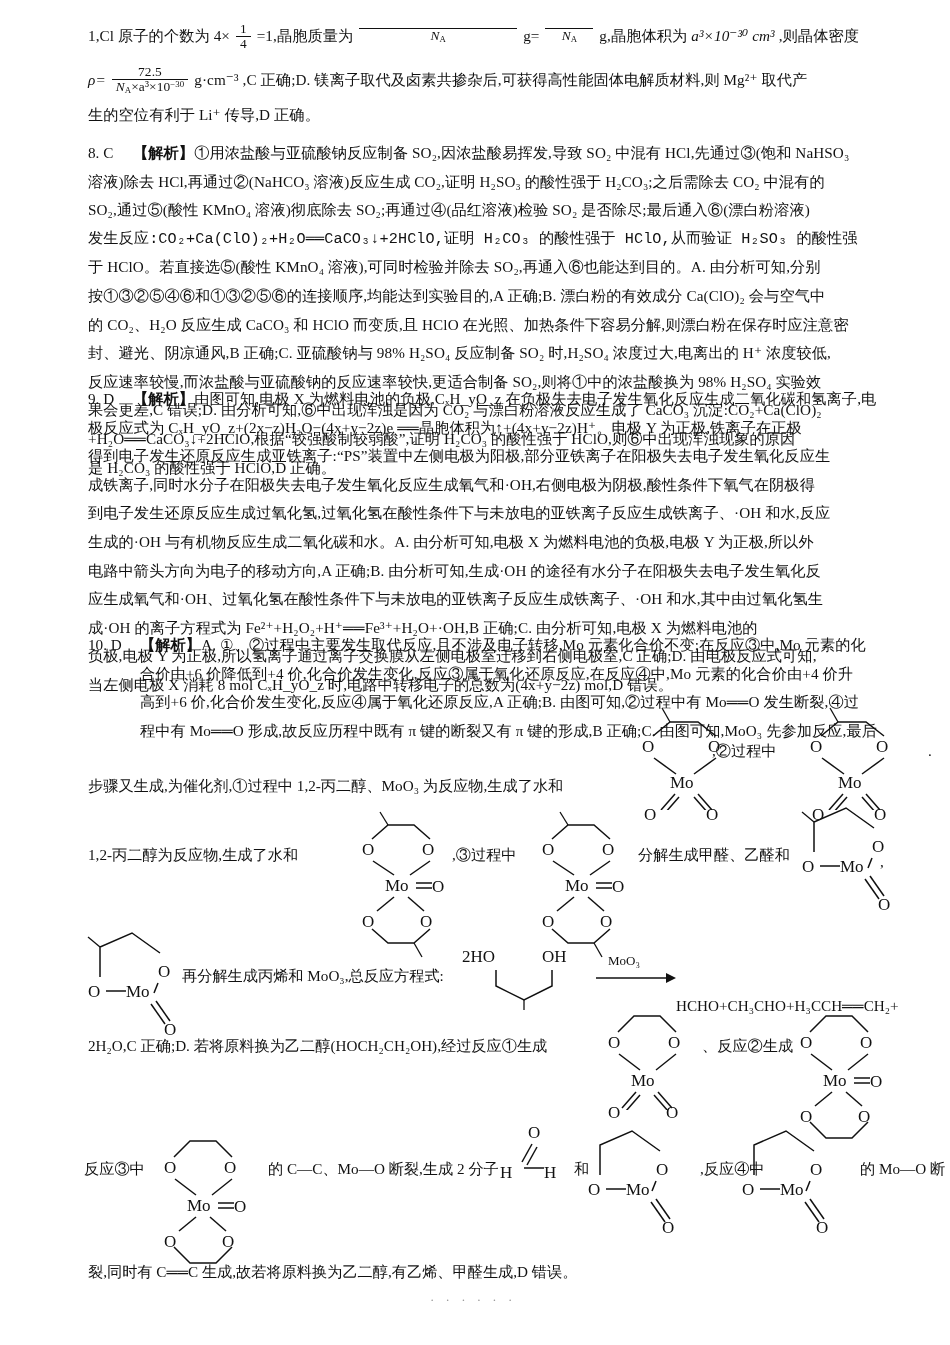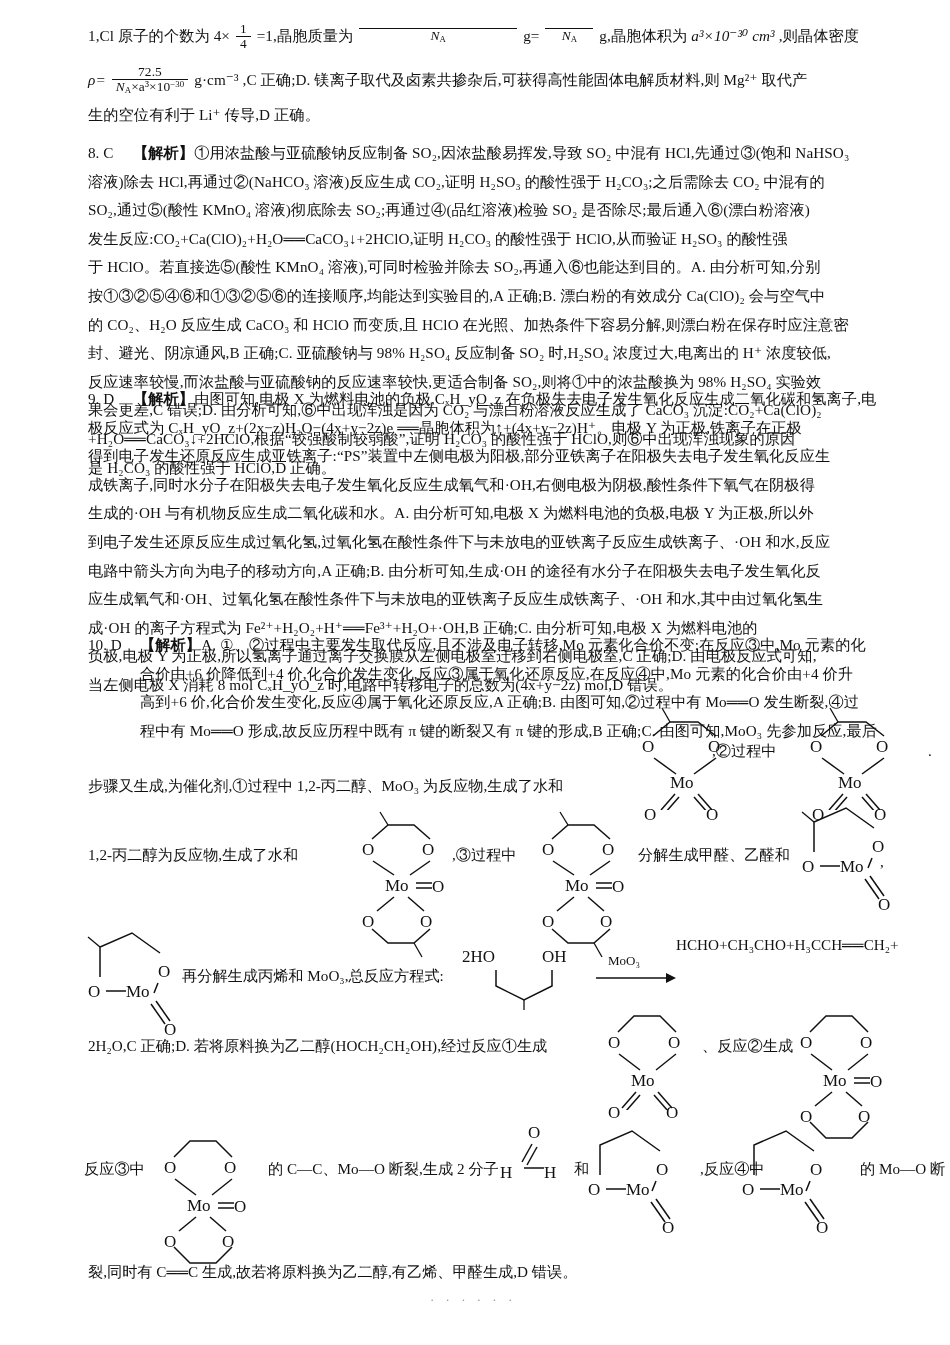--- a/index.html
+++ b/index.html
@@ -81,41 +81,41 @@
     <span class="ln" style="margin-top:6px;">生的空位有利于 Li⁺ 传导,D 正确。</span>
   </div>
 
   <div class="marker" style="left:88px;top:139px;">
     <span>8.</span>&nbsp;<span>C</span>
   </div>
   <div class="para" style="left:133px;top:139px;width:817px;">
     <span class="ln"><span class="bold">【解析】</span><span>①用浓盐酸与亚硫酸钠反应制备 SO₂,因浓盐酸易挥发,导致 SO₂ 中混有 HCl,先通过③(饱和 NaHSO₃</span></span>
     <span class="ln" style="margin-left:-45px;">溶液)除去 HCl,再通过②(NaHCO₃ 溶液)反应生成 CO₂,证明 H₂SO₃ 的酸性强于 H₂CO₃;之后需除去 CO₂ 中混有的</span>
     <span class="ln" style="margin-left:-45px;">SO₂,通过⑤(酸性 KMnO₄ 溶液)彻底除去 SO₂;再通过④(品红溶液)检验 SO₂ 是否除尽;最后通入⑥(漂白粉溶液)</span>
-    <span class="ln" style="margin-left:-45px;">发生反应:CO₂+Ca(ClO)₂+H₂O══CaCO₃↓+2HClO,证明 H₂CO₃ 的酸性强于 HClO,从而验证 H₂SO₃ 的酸性强</span>
+    <span class="ln" style="margin-left:-45px;font-family:Liberation Mono, monospace;">发生反应:CO₂+Ca(ClO)₂+H₂O══CaCO₃↓+2HClO,证明 H₂CO₃ 的酸性强于 HClO,从而验证 H₂SO₃ 的酸性强</span>
     <span class="ln" style="margin-left:-45px;">于 HClO。若直接选⑤(酸性 KMnO₄ 溶液),可同时检验并除去 SO₂,再通入⑥也能达到目的。A. 由分析可知,分别</span>
     <span class="ln" style="margin-left:-45px;">按①③②⑤④⑥和①③②⑤⑥的连接顺序,均能达到实验目的,A 正确;B. 漂白粉的有效成分 Ca(ClO)₂ 会与空气中</span>
     <span class="ln" style="margin-left:-45px;">的 CO₂、H₂O 反应生成 CaCO₃ 和 HClO 而变质,且 HClO 在光照、加热条件下容易分解,则漂白粉在保存时应注意密</span>
     <span class="ln" style="margin-left:-45px;">封、避光、阴凉通风,B 正确;C. 亚硫酸钠与 98% H₂SO₄ 反应制备 SO₂ 时,H₂SO₄ 浓度过大,电离出的 H⁺ 浓度较低,</span>
     <span class="ln" style="margin-left:-45px;">反应速率较慢,而浓盐酸与亚硫酸钠的反应速率较快,更适合制备 SO₂,则将①中的浓盐酸换为 98% H₂SO₄ 实验效</span>
     <span class="ln" style="margin-left:-45px;">果会更差,C 错误;D. 由分析可知,⑥中出现浑浊是因为 CO₂ 与漂白粉溶液反应生成了 CaCO₃ 沉淀:CO₂+Ca(ClO)₂</span>
     <span class="ln" style="margin-left:-45px;">+H₂O══CaCO₃↓+2HClO,根据“较强酸制较弱酸”,证明 H₂CO₃ 的酸性强于 HClO,则⑥中出现浑浊现象的原因</span>
     <span class="ln" style="margin-left:-45px;">是 H₂CO₃ 的酸性强于 HClO,D 正确。</span>
   </div>
 
   <div class="marker" style="left:88px;top:385px;">
     <span>9.</span>&nbsp;<span>D</span>
   </div>
   <div class="para" style="left:133px;top:385px;width:817px;">
     <span class="ln"><span class="bold">【解析】</span><span>由图可知,电极 X 为燃料电池的负极,CₓH_yO_z 在负极失去电子发生氧化反应生成二氧化碳和氢离子,电</span></span>
     <span class="ln" style="margin-left:-45px;">极反应式为 CₓH_yO_z+(2x−z)H₂O−(4x+y−2z)e ══晶胞体积为↑+(4x+y−2z)H⁺。电极 Y 为正极,铁离子在正极</span>
     <span class="ln" style="margin-left:-45px;">得到电子发生还原反应生成亚铁离子:“PS”装置中左侧电极为阳极,部分亚铁离子在阳极失去电子发生氧化反应生</span>
     <span class="ln" style="margin-left:-45px;">成铁离子,同时水分子在阳极失去电子发生氧化反应生成氧气和·OH,右侧电极为阴极,酸性条件下氧气在阴极得</span>
+    <span class="ln" style="margin-left:-45px;">到电子发生还原反应生成过氧化氢,过氧化氢在酸性条件下与未放电的亚铁离子反应生成铁离子、·OH 和水,反应</span>
     <span class="ln" style="margin-left:-45px;">生成的·OH 与有机物反应生成二氧化碳和水。A. 由分析可知,电极 X 为燃料电池的负极,电极 Y 为正极,所以外</span>
-    <span class="ln" style="margin-left:-45px;">到电子发生还原反应生成过氧化氢,过氧化氢在酸性条件下与未放电的亚铁离子反应生成铁离子、·OH 和水,反应</span>
     <span class="ln" style="margin-left:-45px;">电路中箭头方向为电子的移动方向,A 正确;B. 由分析可知,生成·OH 的途径有水分子在阳极失去电子发生氧化反</span>
     <span class="ln" style="margin-left:-45px;">应生成氧气和·OH、过氧化氢在酸性条件下与未放电的亚铁离子反应生成铁离子、·OH 和水,其中由过氧化氢生</span>
     <span class="ln" style="margin-left:-45px;">成·OH 的离子方程式为 Fe²⁺+H₂O₂+H⁺══Fe³⁺+H₂O+·OH,B 正确;C. 由分析可知,电极 X 为燃料电池的</span>
     <span class="ln" style="margin-left:-45px;">负极,电极 Y 为正极,所以氢离子通过离子交换膜从左侧电极室迁移到右侧电极室,C 正确;D. 由电极反应式可知,</span>
     <span class="ln" style="margin-left:-45px;">当左侧电极 X 消耗 8 mol CₓH_yO_z 时,电路中转移电子的总数为(4x+y−2z) mol,D 错误。</span>
   </div>
 
   <div class="marker" style="left:88px;top:631px;">
     <span>10.</span>&nbsp;<span>D</span>
   </div>
@@ -277,21 +277,21 @@
     </svg>
   </div>
 
   <div class="marker" style="left:608px;top:947px;font-size:13px;">MoO₃</div>
   <div class="struct" style="left:596px;top:970px;">
     <svg width="80" height="16" viewBox="0 0 80 16">
       <path class="bond" d="M0,8 L70,8"></path>
       <path d="M70,3 L80,8 L70,13 Z" fill="#111"></path>
     </svg>
   </div>
-  <div class="marker" style="left:676px;top:931px;text-align:right;">HCHO+CH₃CHO+H₃CCH══CH₂+</div>
+  <div class="marker" style="left:676px;top:992px;text-align:right;">HCHO+CH₃CHO+H₃CCH══CH₂+</div>
 
   <div class="marker" style="left:88px;top:1032px;">2H₂O,C 正确;D. 若将原料换为乙二醇(HOCH₂CH₂OH),经过反应①生成</div>
   <div class="marker" style="left:702px;top:1032px;">、反应②生成</div>
 
   <div class="struct" style="left:596px;top:1000px;">
     <svg width="110" height="110" viewBox="0 0 110 110">
       <path class="bond" d="M22,32 L38,16 L64,16 L80,32"></path>
       <text class="atom" x="12" y="48">O</text>
       <text class="atom" x="72" y="48">O</text>
       <path class="bond" d="M23,54 L44,70"></path>

